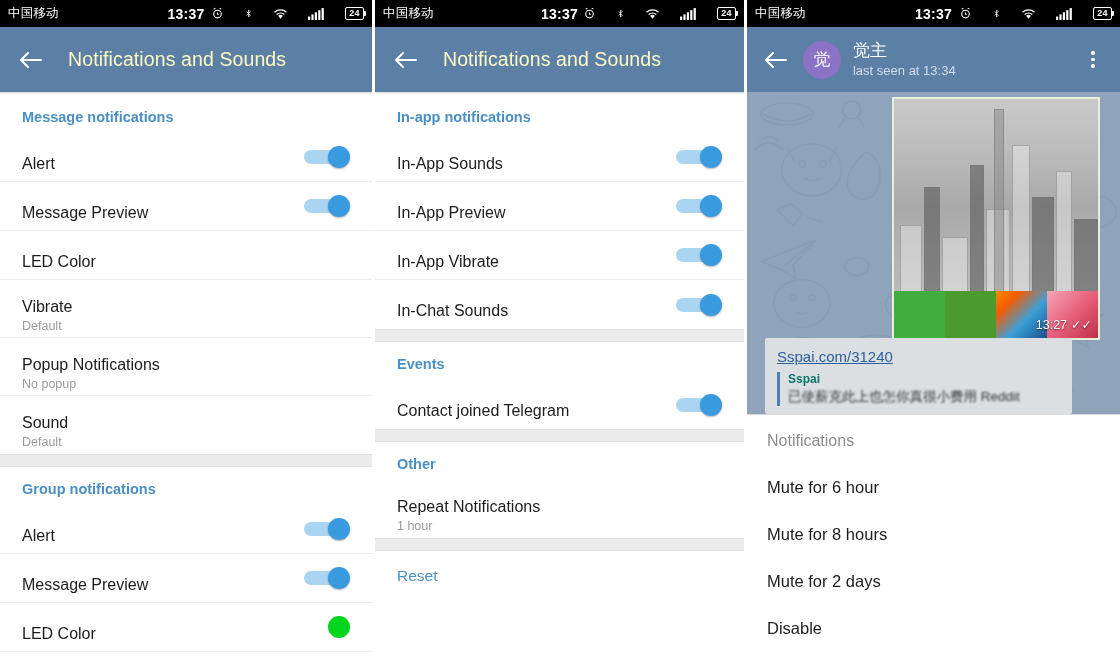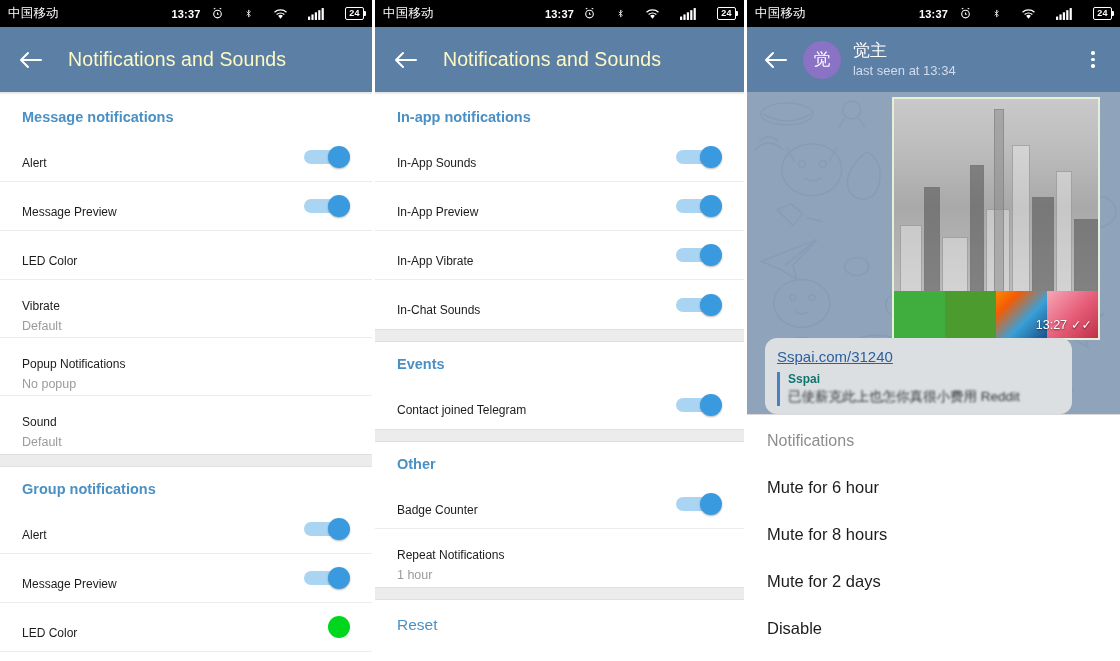--- a/index.html
+++ b/index.html
@@ -14,21 +14,21 @@
   .panel-2 { width:370px; }
   .panel-3 { width:374px; }
 
   
   .statusbar {
     height:27px; background:#000000; color:#ffffff;
     display:flex; align-items:center; padding:0 8px;
     font-size:12.5px; letter-spacing:0.2px;
   }
   .sb-carrier { flex:0 0 auto; font-size:12.5px; }
-  .sb-time { position:absolute; left:0; right:0; text-align:center; font-size:11px; font-weight:bold; pointer-events:none;}
+  .sb-time { position:absolute; left:0; right:0; text-align:center; font-size:14px; font-weight:bold; pointer-events:none;}
   .sb-right { margin-left:auto; display:flex; align-items:center; gap:20px; position:relative; z-index:2;}
   .sb-ico { display:block; }
   .battery {
     border:1.5px solid #fff; border-radius:2px; padding:0 2px;
     font-size:9px; font-weight:bold; line-height:11px; min-width:19px; text-align:center;
     position:relative;
   }
   .battery:after{ content:""; position:absolute; right:-3px; top:3px; width:2px; height:5px; background:#fff; border-radius:0 1px 1px 0;}
   .statusbar-wrap { position:relative; }
 
@@ -48,21 +48,21 @@
     padding:14px 22px 8px 22px;
   }
   .row {
     display:flex; align-items:center; justify-content:space-between;
     padding:0 22px; min-height:49px; border-bottom:1px solid #ececec;
     background:#fff;
   }
   .row.tall { min-height:58px; }
   .row.noborder { border-bottom:none; }
   .row-texts { display:flex; flex-direction:column; justify-content:center; }
-  .row-title { font-size:12px; color:#1c1c1c; line-height:21px;margin-top:12px; }
+  .row-title { font-size:16px; color:#1c1c1c; line-height:21px;margin-top:12px; }
   .row-sub { font-size:12.5px; color:#9b9b9b; margin-top:2px; line-height:15px;}
   .gap-band { height:13px; background:#ececec; border-top:1px solid #e0e0e0; border-bottom:1px solid #e0e0e0;}
 
   
   .toggle { width:46px; height:22px; position:relative; flex:0 0 auto; cursor:pointer;}
   .toggle .track {
     position:absolute; left:0; top:4px; width:40px; height:14px;
     background:#a9d4f2; border-radius:7px;
   }
   .toggle .thumb {
@@ -106,21 +106,21 @@
   .strip-b { flex:1; background:#4c9b2e; }
   .strip-c { flex:1; background:linear-gradient(135deg,#ff8a00 0%,#f25c05 25%,#3aa0d8 60%,#1a4f8a 100%); }
   .strip-d { flex:1; background:linear-gradient(135deg,#f5a7b6 0%,#e8607c 50%,#c03048 100%); }
   .photo-time {
     position:absolute; right:6px; bottom:6px; color:#fff; font-size:12.5px;
     text-shadow:0 1px 2px rgba(0,0,0,.6); display:flex; align-items:center; gap:4px;
   }
 
   .link-preview {
     position:absolute; left:18px; right:48px; bottom:0; background:#dbdfe2;
-    padding:10px 21px 8px 12px; border-radius:12px;
+    padding:10px 21px 8px 12px; border-radius:2px;
   }
   .lp-url { color:#2b5f9e; font-size:15px; text-decoration:underline; }
   .lp-inner { margin-top:7px; border-left:3px solid #4a7fc1; padding-left:8px;}
   .lp-site { color:#0f766e; font-size:12px; font-weight:bold; }
   .lp-desc { color:#333; font-size:13.5px; margin-top:2px; filter:blur(1.1px); white-space:nowrap; overflow:hidden;}
 
   .menu-sheet { background:#ffffff; border-top:1px solid #d9d9d9; }
   .menu-header { color:#8d8d8d; font-size:16px; padding:17px 20px 14px 20px; }
   .menu-item { color:#1c1c1c; font-size:16.5px; padding:14px 20px; cursor:pointer;}
 </style>
@@ -343,29 +343,20 @@
           </div>
         <div class="toggle">
             <span class="track"></span>
             <span class="thumb"></span>
           </div>
       </div>
 
       <div class="gap-band"></div>
 
       <div class="section-header">Other</div>
-      <div class="row">
-        <div class="row-texts">
-            <span class="row-title">Badge Counter</span>
-          </div>
-        <div class="toggle">
-            <span class="track"></span>
-            <span class="thumb"></span>
-          </div>
-      </div>
       <div class="row tall noborder">
         <div class="row-texts">
           <span class="row-title">Repeat Notifications</span>
           <span class="row-sub">1 hour</span>
         </div>
       </div>
 
       <div class="gap-band"></div>
 
       <div class="reset-label">Reset</div>

